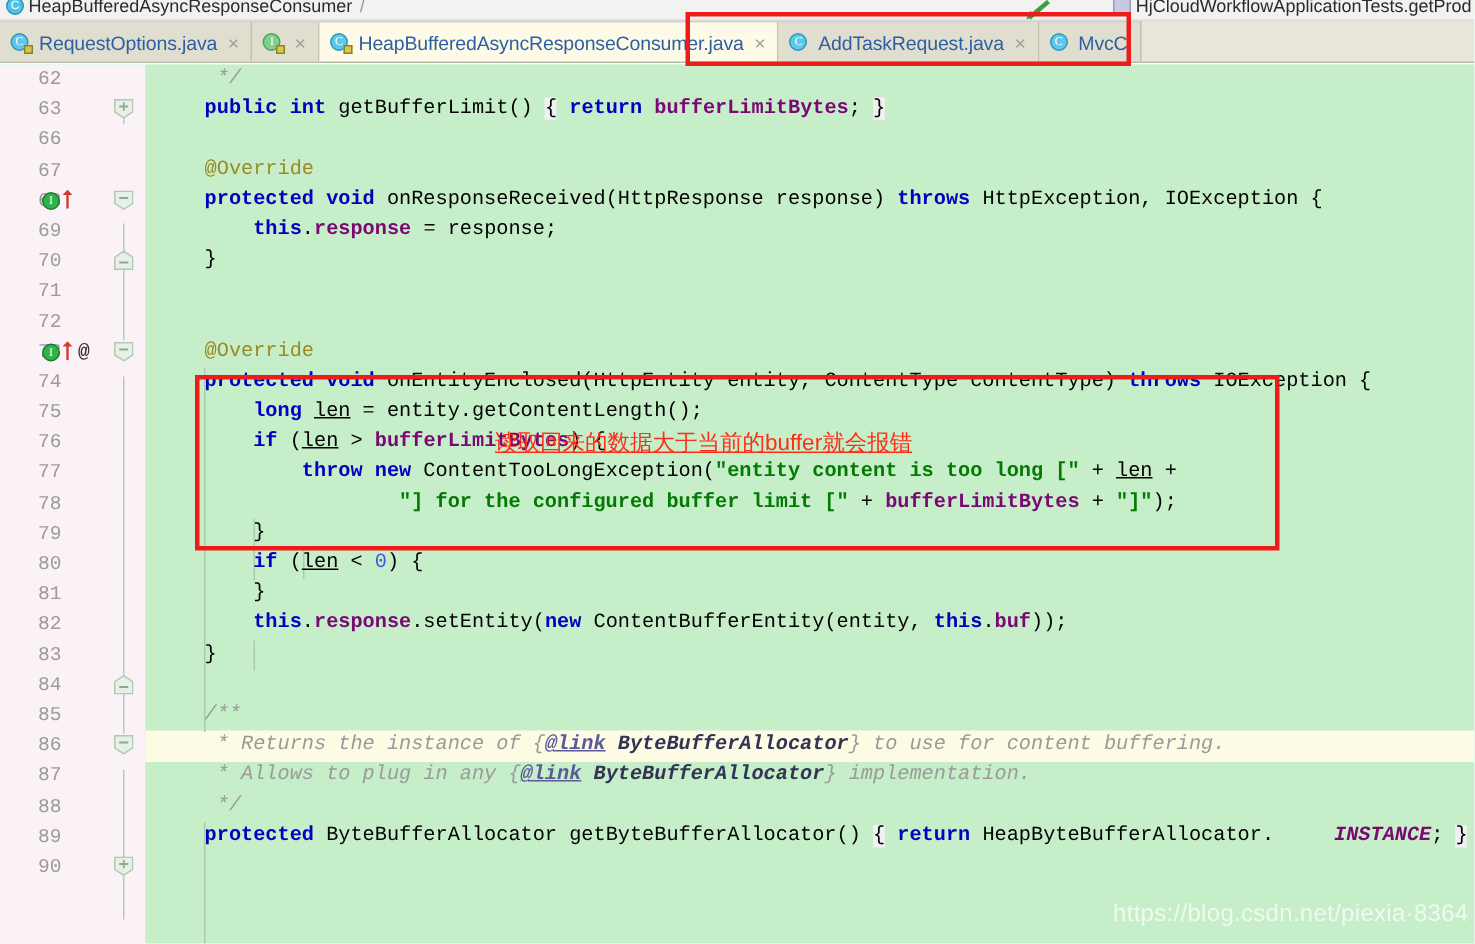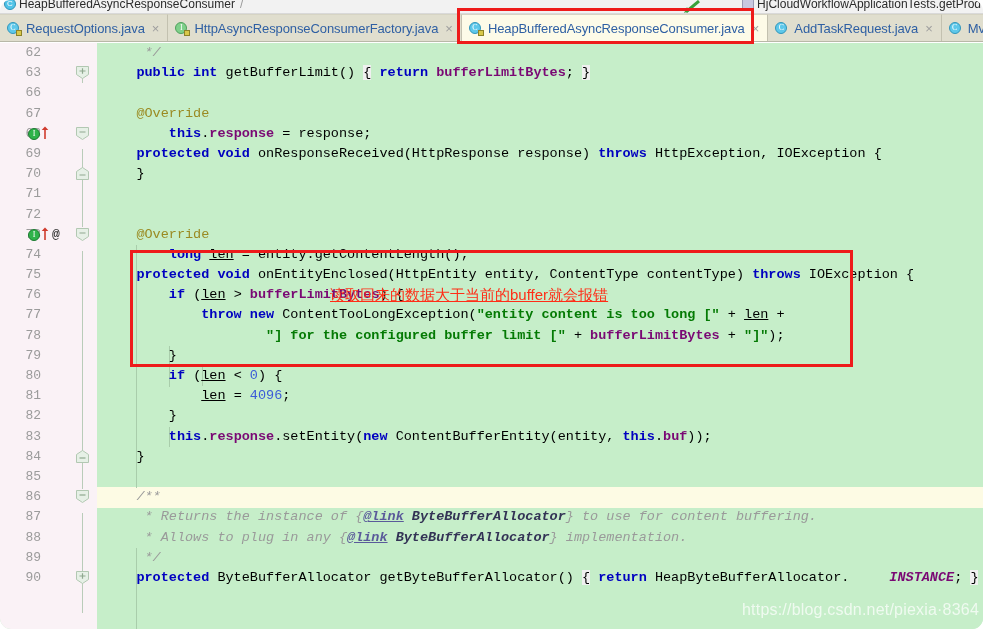--- a/index.html
+++ b/index.html
@@ -9,21 +9,20 @@
     overflow: hidden;
     background: #ffffff;
     font-family: "Liberation Sans", sans-serif;
   }
 
   #app {
     position: relative;
     width: 983px;
     height: 629px;
     overflow: hidden;
-    border-radius: 11px;
   }
 
   
   .breadcrumb-bar {
     position: absolute;
     top: 0; left: 0;
     width: 983px; height: 14px;
     background: #f2f2f2;
     border-bottom: 1px solid #d9d9d9;
     overflow: hidden;
@@ -346,21 +345,20 @@
       <span class="tab-label">RequestOptions.java</span>
       <span class="tab-close">×</span>
     </div>
 
     <div class="tab">
       <span class="tab-ico kind-interface">
         <span class="disc"></span>
           <span class="glyph">I</span>
           <span class="lock"></span>
       </span>
-      <span class="tab-label">HttpAsyncResponseConsumerFactory.java</span>
       <span class="tab-close">×</span>
     </div>
 
     <div class="tab active">
       <span class="tab-ico kind-class">
         <span class="disc"></span>
           <span class="glyph">C</span>
           <span class="lock"></span>
       </span>
       <span class="tab-label">HeapBufferedAsyncResponseConsumer.java</span>
@@ -527,34 +525,33 @@
       <div class="iguide" style="left:39px; top:202px; height:243px;"></div>
       <div class="iguide" style="left:72px; top:303px; height:41px;"></div>
       <div class="iguide" style="left:105px; top:323px; height:20px;"></div>
       <div class="iguide" style="left:72px; top:384px; height:20px;"></div>
       <div class="iguide" style="left:39px; top:505px; height:100px;"></div>
 
       <div class="code-line"><span class="cmt">     */</span></div>
       <div class="code-line"><span class="kw">    public int </span><span class="plain">getBufferLimit() </span><span class="brace-hl"><span class="plain">{</span></span><span class="plain"> </span><span class="kw">return </span><span class="fld">bufferLimitBytes</span><span class="plain">; </span><span class="brace-hl"><span class="plain">}</span></span></div>
       <div class="code-line"></div>
       <div class="code-line"><span class="anno">    @Override</span></div>
+      <div class="code-line"><span class="kw">    protected void </span><span class="plain">onResponseReceived(HttpResponse response) </span><span class="kw">throws </span><span class="plain">HttpException, IOException {</span></div>
       <div class="code-line"><span class="kw">        this</span><span class="plain">.</span><span class="fld">response </span><span class="plain">= response;</span></div>
-      <div class="code-line"><span class="kw">    protected void </span><span class="plain">onResponseReceived(HttpResponse response) </span><span class="kw">throws </span><span class="plain">HttpException, IOException {</span></div>
       <div class="code-line"><span class="plain">    }</span></div>
       <div class="code-line"></div>
       <div class="code-line"></div>
       <div class="code-line"><span class="anno">    @Override</span></div>
+      <div class="code-line"><span class="kw">    protected void </span><span class="plain">onEntityEnclosed(HttpEntity entity, ContentType contentType) </span><span class="kw">throws </span><span class="plain">IOException {</span></div>
       <div class="code-line"><span class="kw">        long </span><span class="localv">len</span><span class="plain"> = entity.getContentLength();</span></div>
-      <div class="code-line"><span class="kw">    protected void </span><span class="plain">onEntityEnclosed(HttpEntity entity, ContentType contentType) </span><span class="kw">throws </span><span class="plain">IOException {</span></div>
       <div class="code-line"><span class="kw">        if </span><span class="plain">(</span><span class="localv">len</span><span class="plain"> &gt; </span><span class="fld">bufferLimitBytes</span><span class="plain">) {</span></div>
       <div class="code-line"><span class="kw">            throw new </span><span class="plain">ContentTooLongException(</span><span class="str">"entity content is too long ["</span><span class="plain"> + </span><span class="localv">len</span><span class="plain"> +</span></div>
       <div class="code-line"><span class="str">                    "] for the configured buffer limit ["</span><span class="plain"> + </span><span class="fld">bufferLimitBytes</span><span class="plain"> + </span><span class="str">"]"</span><span class="plain">);</span></div>
       <div class="code-line"><span class="plain">        }</span></div>
       <div class="code-line"><span class="kw">        if </span><span class="plain">(</span><span class="localv">len</span><span class="plain"> &lt; </span><span class="num">0</span><span class="plain">) {</span></div>
-      <div class="code-line"><span class="plain">            </span><span class="localv">len</span><span class="plain"> = </span><span class="num">4096</span><span class="plain">;</span></div>
       <div class="code-line"><span class="plain">        }</span></div>
       <div class="code-line"><span class="kw">        this</span><span class="plain">.</span><span class="fld">response</span><span class="plain">.setEntity(</span><span class="kw">new </span><span class="plain">ContentBufferEntity(entity, </span><span class="kw">this</span><span class="plain">.</span><span class="fld">buf</span><span class="plain">));</span></div>
       <div class="code-line"><span class="plain">    }</span></div>
       <div class="code-line"></div>
       <div class="code-line"><span class="cmt">    /**</span></div>
       <div class="code-line"><span class="cmt">     * Returns the instance of {</span><span class="cmttag">@link</span><span class="cmtcode"> ByteBufferAllocator</span><span class="cmt">} to use for content buffering.</span></div>
       <div class="code-line"><span class="cmt">     * Allows to plug in any {</span><span class="cmttag">@link</span><span class="cmtcode"> ByteBufferAllocator</span><span class="cmt">} implementation.</span></div>
       <div class="code-line"><span class="cmt">     */</span></div>
       <div class="code-line"><span class="kw">    protected </span><span class="plain">ByteBufferAllocator getByteBufferAllocator() </span><span class="brace-hl"><span class="plain">{</span></span><span class="plain"> </span><span class="kw">return </span><span class="plain">HeapByteBufferAllocator.</span><span class="staticf">INSTANCE</span><span class="plain">; </span><span class="brace-hl"><span class="plain">}</span></span></div>
 

